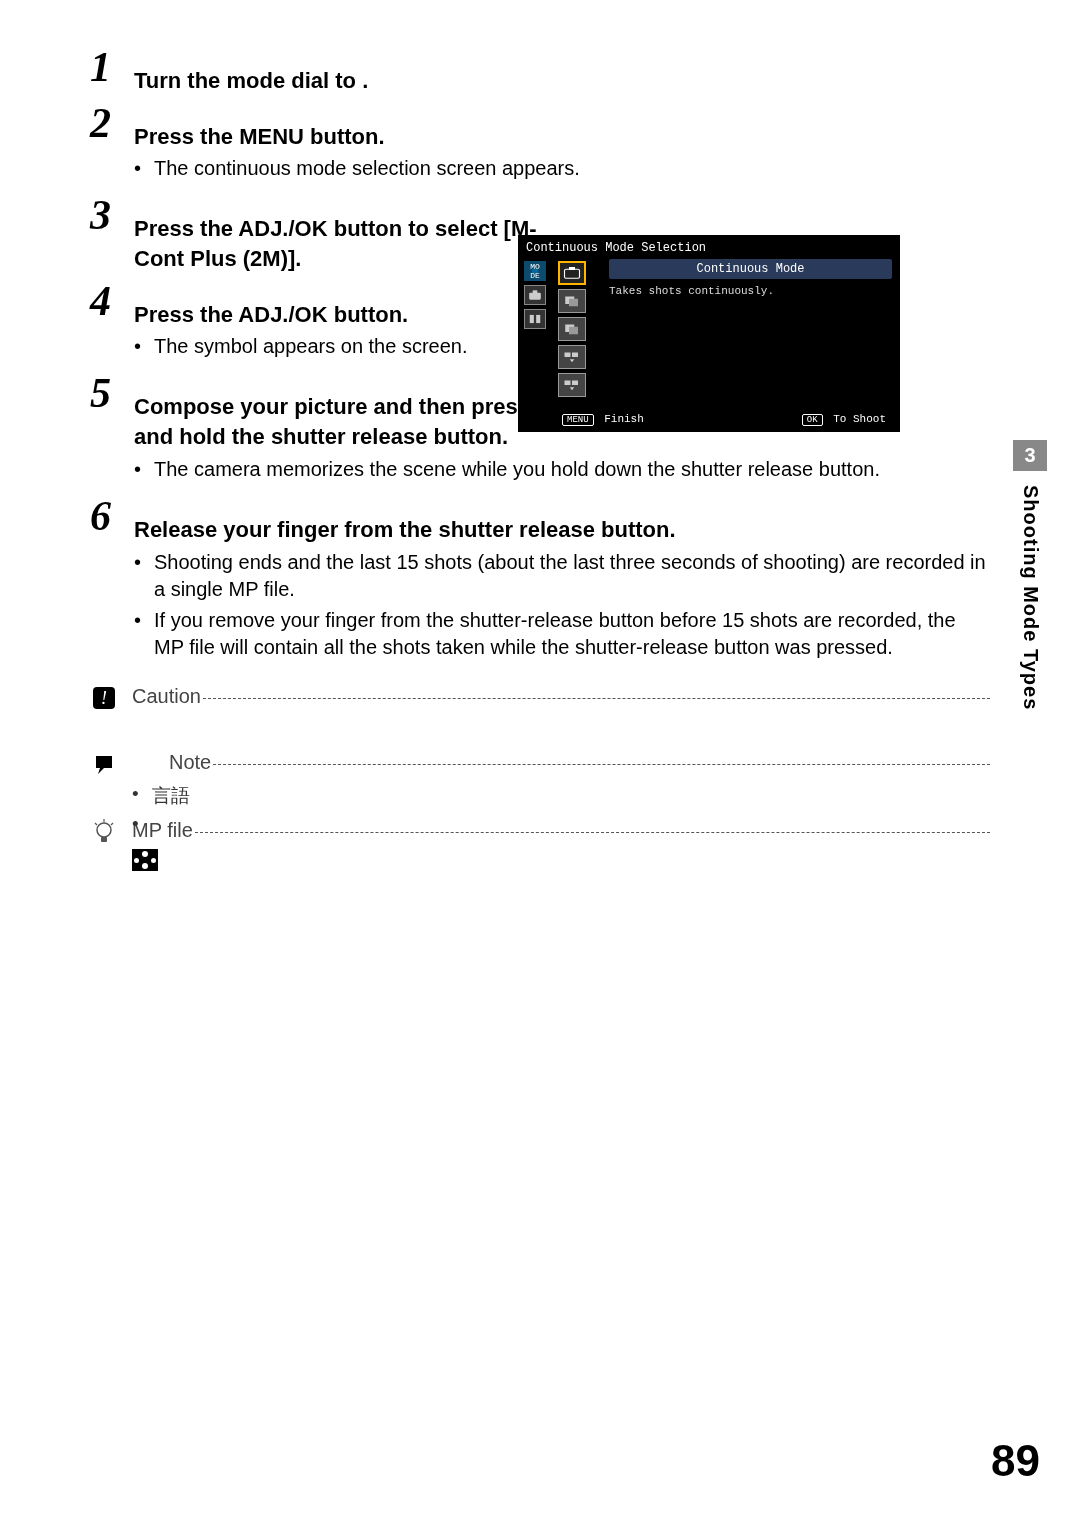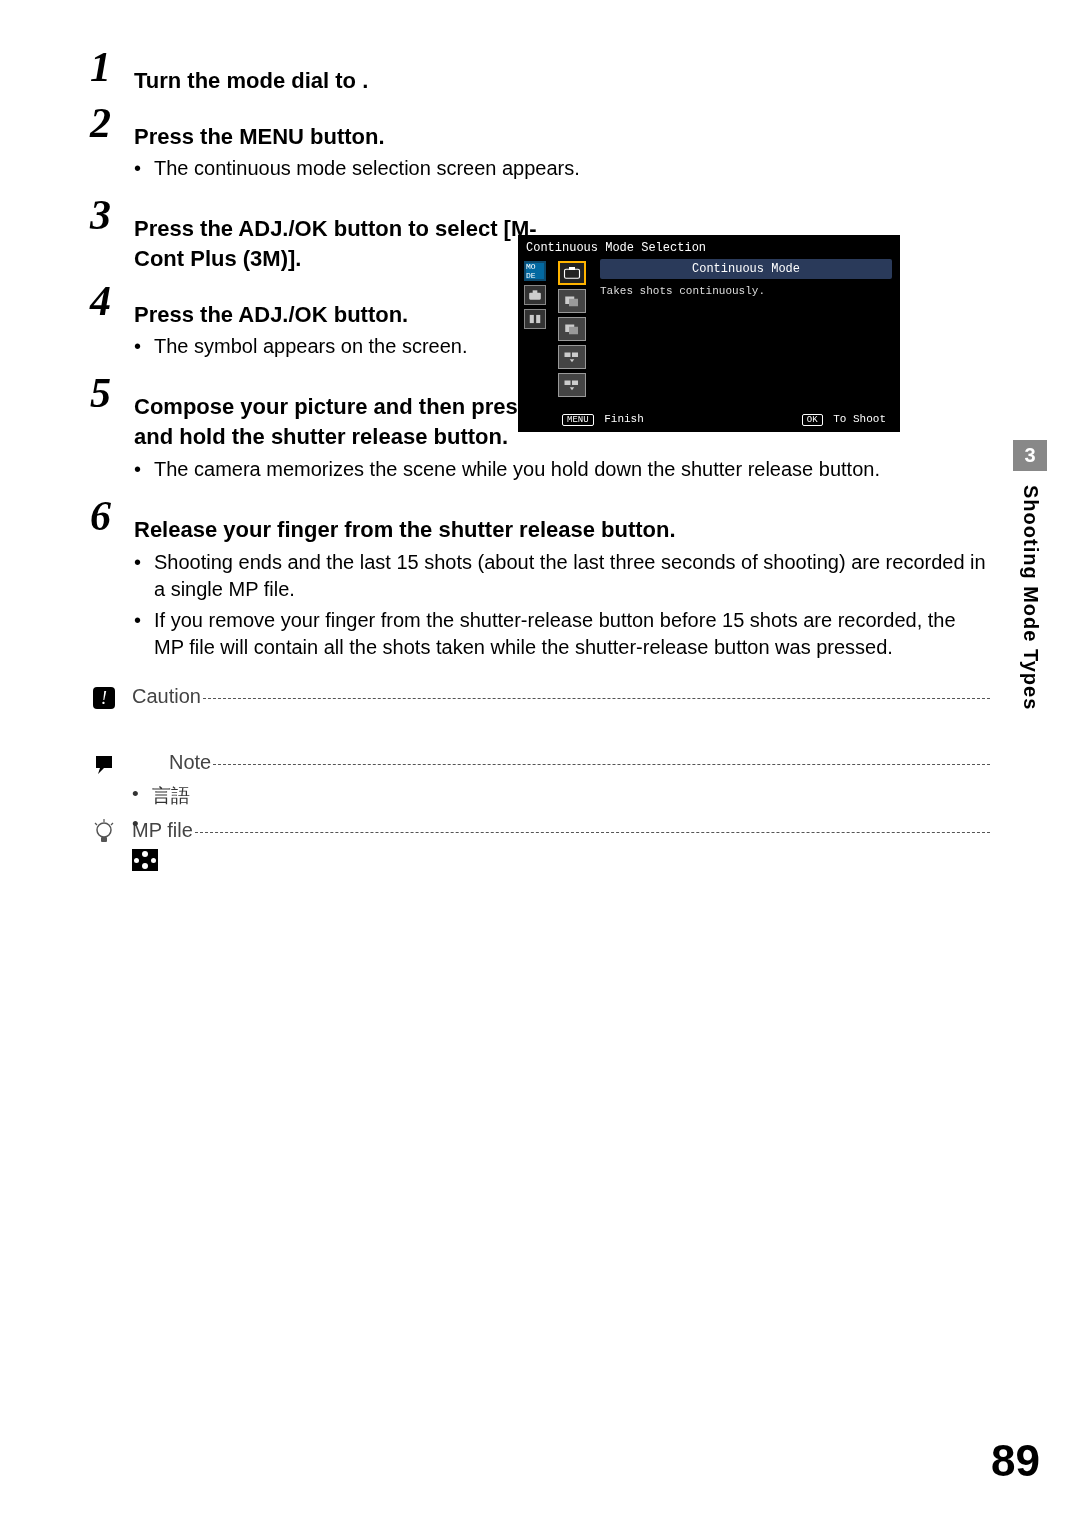--- a/index.html
+++ b/index.html
@@ -166,21 +166,21 @@
     align-items: center;
   }
   .cam-left-item {
     width: 22px; height: 20px;
     border: 1px solid #888;
     background: #333;
     font-size: 8px;
     display: flex; align-items: center; justify-content: center;
     color: #ccc;
   }
-  .cam-left-item.sel { background: #0369a1; border: 2px solid #0c4a6e; color:#fff; }
+  .cam-left-item.sel { background: #0369a1; border: 8px solid #0c4a6e; color:#fff; }
   .cam-mid {
     width: 40px;
     display: flex;
     flex-direction: column;
     gap: 4px;
     padding-top: 2px;
     align-items: center;
     margin-left: 4px;
   }
   .cam-mid-item {
@@ -188,21 +188,21 @@
     background: #444;
     border: 1px solid #999;
     display:flex;align-items:center;justify-content:center;
   }
   .cam-mid-item.sel {
     border: 2px solid #ffb400;
     background: #222;
   }
   .cam-right {
     flex: 1;
-    margin-left: 8px;
+    margin-left: 17px;
     padding-right: 4px;
   }
   .cam-right-title {
     background: #2a3a5a;
     text-align: center;
     color: #fff;
     font-size: 12px;
     padding: 3px 0;
     border-radius: 2px;
     margin-bottom: 6px;
@@ -255,21 +255,21 @@
       <ul class="sub-list">
         <li>The continuous mode selection screen appears.</li>
       </ul>
     </div>
   </div>
 
   
   <div class="step">
     <div class="step-num">3</div>
     <div class="step-body">
-      <div class="step-title step-title-narrow">Press the ADJ./OK button to select [M-Cont Plus (3M)].</div>
+      <div class="step-title step-title-narrow">Press the ADJ./OK button to select [M-Cont Plus (2M)].</div>
     </div>
   </div>
 
   
   <div class="step">
     <div class="step-num">4</div>
     <div class="step-body">
       <div class="step-title step-title-narrow">Press the ADJ./OK button.</div>
       <ul class="sub-list" style="max-width:420px;">
         <li>The symbol appears on the screen.</li>

